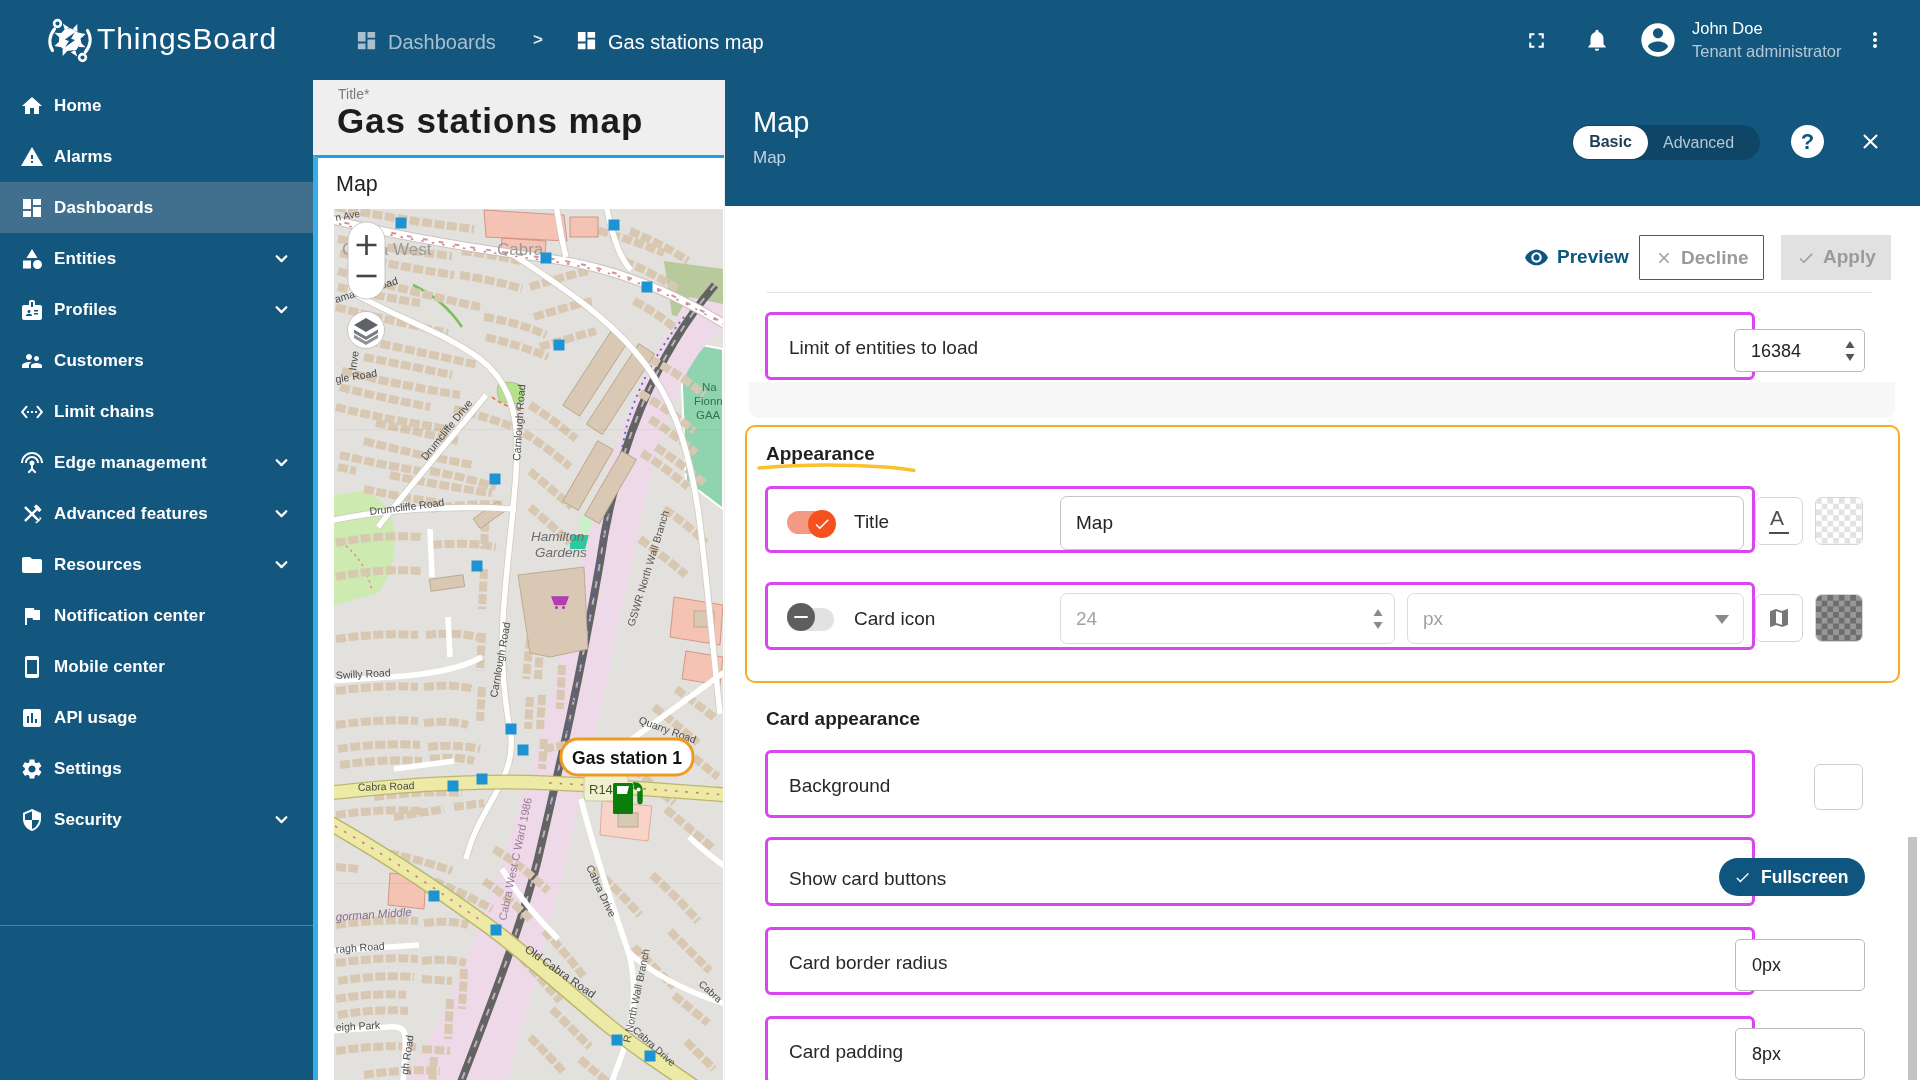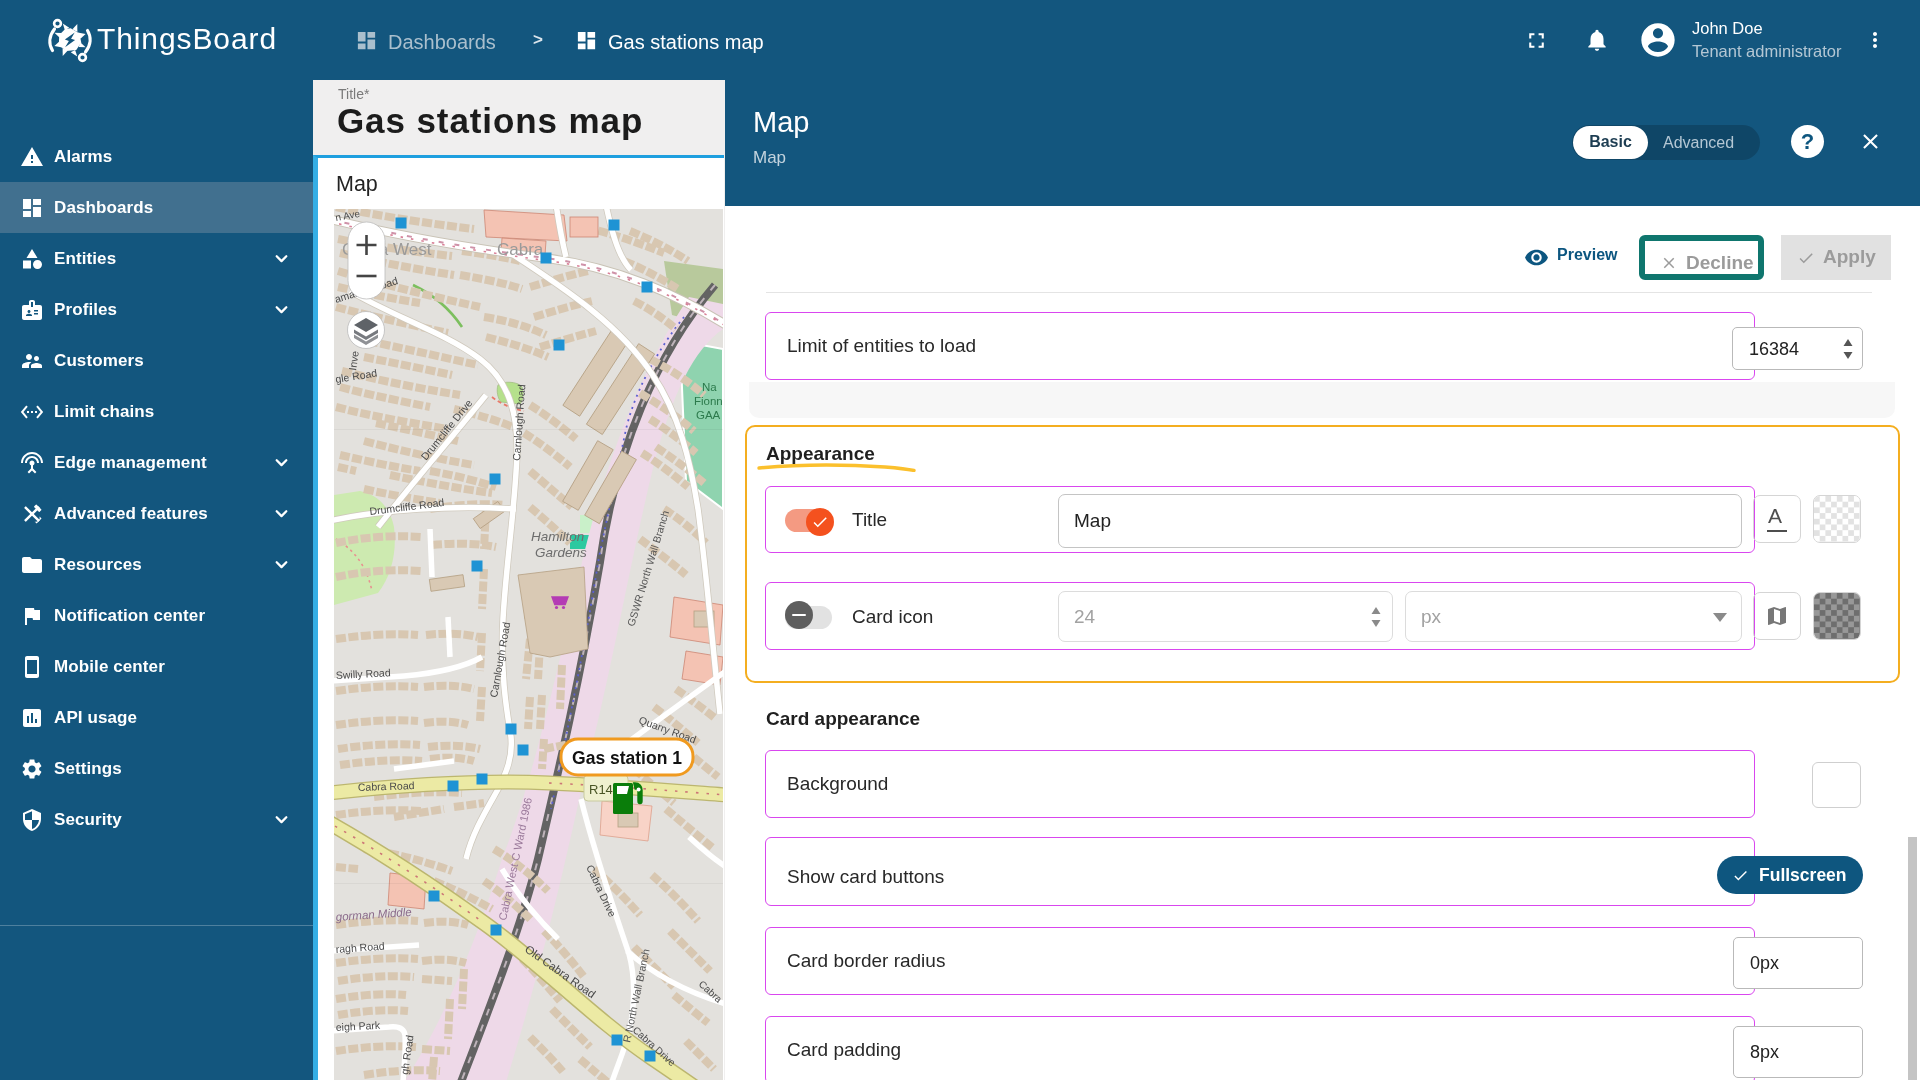--- a/index.html
+++ b/index.html
@@ -28,21 +28,21 @@
 
 #panel { position:absolute; left:725px; top:80px; width:1195px; height:1000px; background:#fff; z-index:20; }
 #phead { position:absolute; left:0; top:0; width:1195px; height:126px; background:#13567e; }
 #ptitle { position:absolute; left:28px; top:26px; color:#fff; font-size:29px; }
 #psub { position:absolute; left:28px; top:68px; color:#c3d3de; font-size:17px; }
 #toggle { position:absolute; left:847px; top:45px; width:188px; height:35px; background:rgba(0,0,0,0.18); border-radius:18px; }
 #togglebasic { position:absolute; left:1px; top:1px; width:75px; height:33px; background:#fff; border-radius:17px; }
 #togglebasic span { position:absolute; left:0; width:75px; text-align:center; top:7px; font-size:16px; font-weight:700; color:#1d3d52; }
 #toggleadv { position:absolute; left:91px; top:9px; font-size:16px; color:#b4c7d4; }
 
-.rowcard { position:absolute; left:40px; width:990px; background:#fff; border:1px solid #d946ef; border-radius:6px; }
+.rowcard { position:absolute; left:40px; width:990px; background:#fff; border:3px solid #d946ef; border-radius:6px; }
 .rowlbl { position:absolute; left:21px; font-size:19px; color:#282828; }
 .numbox { position:absolute; border:1px solid #b9b9b9; border-radius:5px; background:#fff; }
 .numbox .val { position:absolute; left:16px; top:50%; transform:translateY(-50%); font-size:18px; color:#222; }
 .spin { position:absolute; right:8px; top:50%; transform:translateY(-50%); width:12px; height:22px; }
 .secthead { position:absolute; left:41px; font-size:19px; font-weight:700; color:#1f1f1f; }
 #scrollthumb { position:absolute; left:1183px; top:757px; width:9px; height:243px; background:#c4c4c4; border-radius:0px; }
 </style>
 </head>
 <body>
 <div id="topbar">
@@ -87,20 +87,26 @@
   <svg class="abs" style="left:1638px;top:20px" width="40" height="40" viewBox="0 0 24 24" fill="#fff">
       <path d="M12 2C6.48 2 2 6.48 2 12s4.48 10 10 10 10-4.48 10-10S17.52 2 12 2zm0 3c1.66 0 3 1.34 3 3s-1.34 3-3 3-3-1.34-3-3 1.34-3 3-3zm0 14.2c-2.5 0-4.71-1.28-6-3.22.03-1.99 4-3.08 6-3.08 1.99 0 5.97 1.09 6 3.08-1.29 1.94-3.5 3.22-6 3.22z"></path>
     </svg>
   <div class="abs" style="left:1692px;top:19px;font-size:16.5px;color:#fff;">John Doe</div>
   <div class="abs" style="left:1692px;top:42px;font-size:16.5px;color:#b4c7d4;">Tenant administrator</div>
   <svg class="abs" style="left:1863px;top:28px" width="24" height="24" viewBox="0 0 24 24" fill="#fff">
       <path d="M12 8c1.1 0 2-.9 2-2s-.9-2-2-2-2 .9-2 2 .9 2 2 2zm0 2c-1.1 0-2 .9-2 2s.9 2 2 2 2-.9 2-2-.9-2-2-2zm0 6c-1.1 0-2 .9-2 2s.9 2 2 2 2-.9 2-2-.9-2-2-2z"></path>
     </svg>
 </div>
 <div id="sidebar">
+  <div class="sitem" style="top:0">
+      <svg class="ic" viewBox="0 0 24 24" fill="#fff">
+        <path d="M10 20v-6h4v6h5v-8h3L12 3 2 12h3v8z"></path>
+      </svg>
+      <span class="lbl">Home</span>
+    </div>
   <div class="sitem" style="top:51px">
       <svg class="ic" viewBox="0 0 24 24" fill="#fff">
         <path d="M1 21h22L12 2 1 21zm12-3h-2v-2h2v2zm0-4h-2v-4h2v4z"></path>
       </svg>
       <span class="lbl">Alarms</span>
     </div>
   <div class="sitem sel" style="top:102px">
       <svg class="ic" viewBox="0 0 24 24" fill="#fff">
         <path d="M3 13h8V3H3v10zm0 8h8v-6H3v6zm10 0h8V11h-8v10zm0-18v6h8V3h-8z"></path>
       </svg>
@@ -519,22 +525,22 @@
           <span>Basic</span>
         </div>
       <div id="toggleadv">Advanced</div>
     </div>
   </div>
   <div id="pbody">
 
     <svg class="abs" style="left:799px;top:169px" width="25" height="18" viewBox="0 0 24 16" fill="#0c5680">
         <path d="M12 0C7 0 2.73 3.11 1 7.5 2.73 11.89 7 15 12 15s9.27-3.11 11-7.5C21.27 3.11 17 0 12 0zm0 12.5c-2.76 0-5-2.24-5-5s2.24-5 5-5 5 2.24 5 5-2.24 5-5 5zm0-8c-1.66 0-3 1.34-3 3s1.34 3 3 3 3-1.34 3-3-1.34-3-3-3z"></path>
       </svg>
-    <div class="abs" style="left:832px;top:166px;font-size:16px;font-weight:700;color:#0c5680;">Preview</div>
-    <div class="abs" style="left:914px;top:155px;width:125px;height:45px;border:6px solid #0f766e;border-radius:6px;">
+    <div class="abs" style="left:832px;top:166px;font-size:19px;font-weight:700;color:#0c5680;">Preview</div>
+    <div class="abs" style="left:914px;top:155px;width:125px;height:45px;border:1px solid #0f766e;border-radius:1px;">
       <svg class="abs" style="left:15px;top:13px" width="18" height="18" viewBox="0 0 24 24" fill="#9b9b9b">
           <path d="M19 6.41 17.59 5 12 10.59 6.41 5 5 6.41 10.59 12 5 17.59 6.41 19 12 13.41 17.59 19 19 17.59 13.41 12z"></path>
         </svg>
       <div class="abs" style="left:41px;top:11px;font-size:19px;font-weight:700;color:#9b9b9b;">Decline</div>
     </div>
     <div class="abs" style="left:1056px;top:155px;width:110px;height:45px;background:#e1e1e1;border-radius:0;">
       <svg class="abs" style="left:16px;top:14px" width="18" height="18" viewBox="0 0 24 24" fill="#9b9b9b">
           <path d="M9 16.17 4.83 12l-1.42 1.41L9 19 21 7l-1.41-1.41z"></path>
         </svg>
       <div class="abs" style="left:42px;top:11px;font-size:19px;font-weight:700;color:#9b9b9b;">Apply</div>

